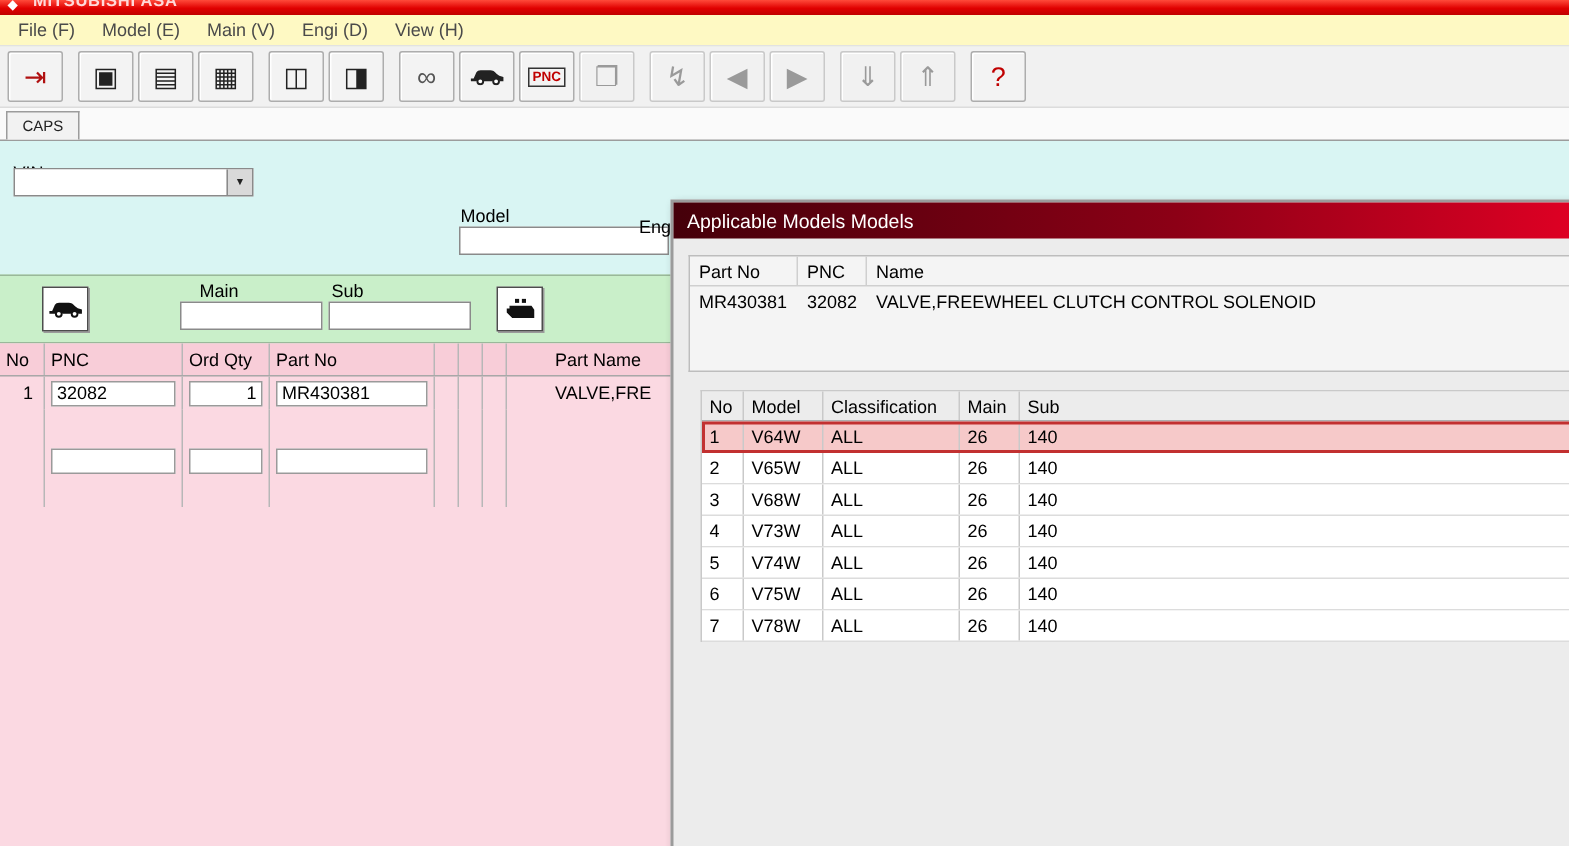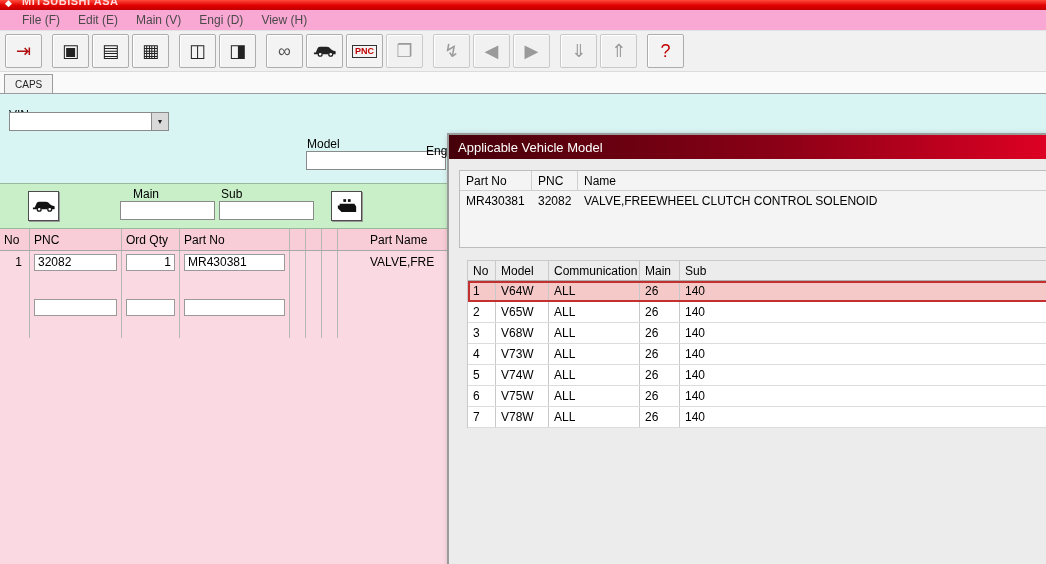--- a/index.html
+++ b/index.html
@@ -7,22 +7,22 @@
   .screen{position:relative;width:1046px;height:564px;overflow:hidden;background:var(--cyan-bg,#d9f5f3);
           font-family:"Liberation Sans","DejaVu Sans",sans-serif;font-size:12px;color:#000;cursor:default;}
 
   
   .titlebar{position:absolute;left:0;top:0;width:100%;height:10px;
             background:linear-gradient(180deg,#ff4a3a 0%,#e00000 55%,#c00000 100%);overflow:hidden;}
   .tb-icon{position:absolute;left:5px;top:-2px;font-size:9px;color:#fff;}
   .tb-text{position:absolute;left:22px;top:-5px;font-size:11px;font-weight:bold;color:#ffd9d9;letter-spacing:.5px;}
 
   
-  .menubar{position:absolute;top:10px;left:0;width:100%;height:21px;background:#f9a8d4;
-           border-bottom:1px solid #e2e2e2;display:flex;align-items:center;padding-left:13px;color:#4a4a4a;}
+  .menubar{position:absolute;top:10px;left:0;width:100%;height:21px;background:#fef9c3;
+           border-bottom:1px solid #e2e2e2;display:flex;align-items:center;padding-left:3px;color:#4a4a4a;}
   .menu-item{padding:3px 9px;}
 
   
   .toolbar{position:absolute;top:31px;left:0;width:100%;height:41px;background:#f1f1f1;
            border-bottom:1px solid #dcdcdc;display:flex;align-items:center;padding-left:5px;}
   .tbtn{width:37px;height:34px;margin-right:3px;flex:0 0 auto;background:#f3f3f3;border:1px solid #adadad;
         border-radius:2px;box-shadow:inset 1px 1px 0 #fff;display:flex;align-items:center;justify-content:center;
         font-family:inherit;padding:0;}
   .tbtn.gap{margin-left:7px;}
   .tbtn.disabled{border-color:#c9c9c9;background:#f1f1f1;}
@@ -112,21 +112,21 @@
 <div class="screen">
 
   <div class="titlebar">
     <span class="tb-icon">◆</span>
     <span class="tb-text">MITSUBISHI ASA</span>
   </div>
 
   <div class="menubar">
 
   <span class="menu-item">File (F)</span>
-      <span class="menu-item">Edit (E)</span>
+      <span class="menu-item">Model (E)</span>
       <span class="menu-item">Main (V)</span>
       <span class="menu-item">Engi (D)</span>
       <span class="menu-item">View (H)</span>
     </div>
 
   <div class="toolbar" id="toolbar">
 
   <button class="tbtn">
         <span class="glyph" style="color: rgb(176, 16, 16);">⇥</span>
       </button>
@@ -283,41 +283,41 @@
         <div class="pt-cell c-s"></div>
         <div class="pt-cell c-s"></div>
         <div class="pt-cell c-s"></div>
         <div class="pt-cell c-name"></div>
       </div>
     </div>
   </div>
 
   <div class="dialog">
     <div class="dlg-title">
-      <span>Applicable Vehicle Model</span>
+      <span>Applicable Models Models</span>
     </div>
 
     <div class="part-info">
       <div class="pi-row pi-header">
         <div class="pi-cell pi-pno">Part No</div>
         <div class="pi-cell pi-pnc">PNC</div>
         <div class="pi-cell pi-name">Name</div>
       </div>
       <div class="pi-row pi-data">
         <div class="pi-cell pi-pno">MR430381</div>
         <div class="pi-cell pi-pnc">32082</div>
         <div class="pi-cell pi-name">VALVE,FREEWHEEL CLUTCH CONTROL SOLENOID</div>
       </div>
     </div>
 
     <div class="models">
       <div class="m-row m-header">
         <div class="m-cell m-no">No</div>
         <div class="m-cell m-model">Model</div>
-        <div class="m-cell m-class">Communication</div>
+        <div class="m-cell m-class">Classification</div>
         <div class="m-cell m-main">Main</div>
         <div class="m-cell m-sub">Sub</div>
       </div>
       <div>
 
           <div class="m-row m-data selected">
             <div class="m-cell m-no">1</div>
             <div class="m-cell m-model">V64W</div>
             <div class="m-cell m-class">ALL</div>
             <div class="m-cell m-main">26</div>

